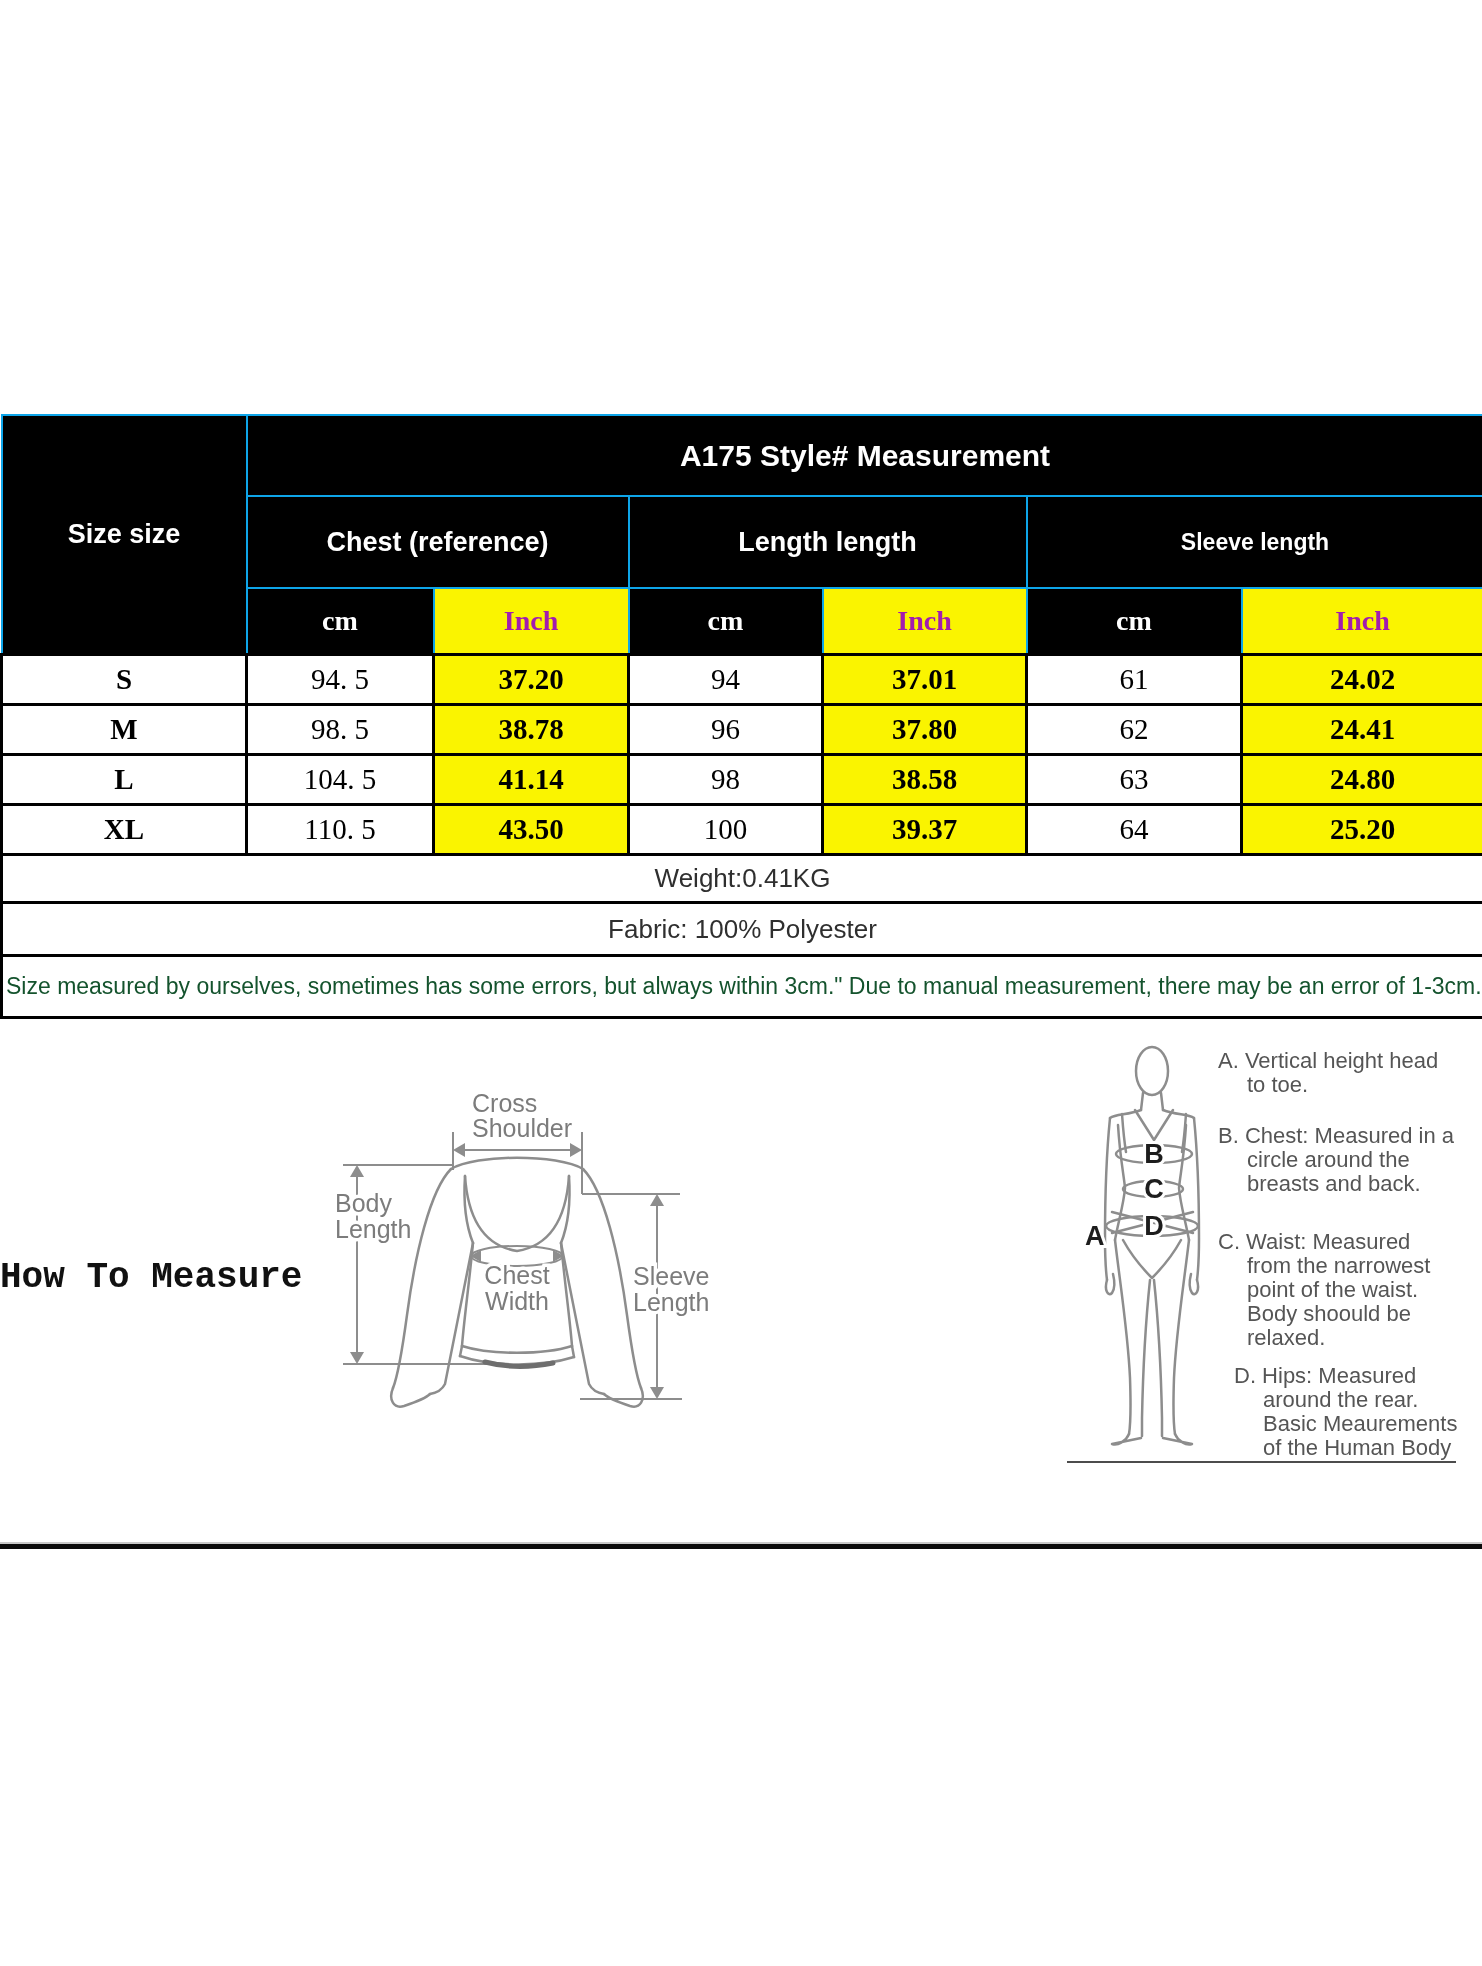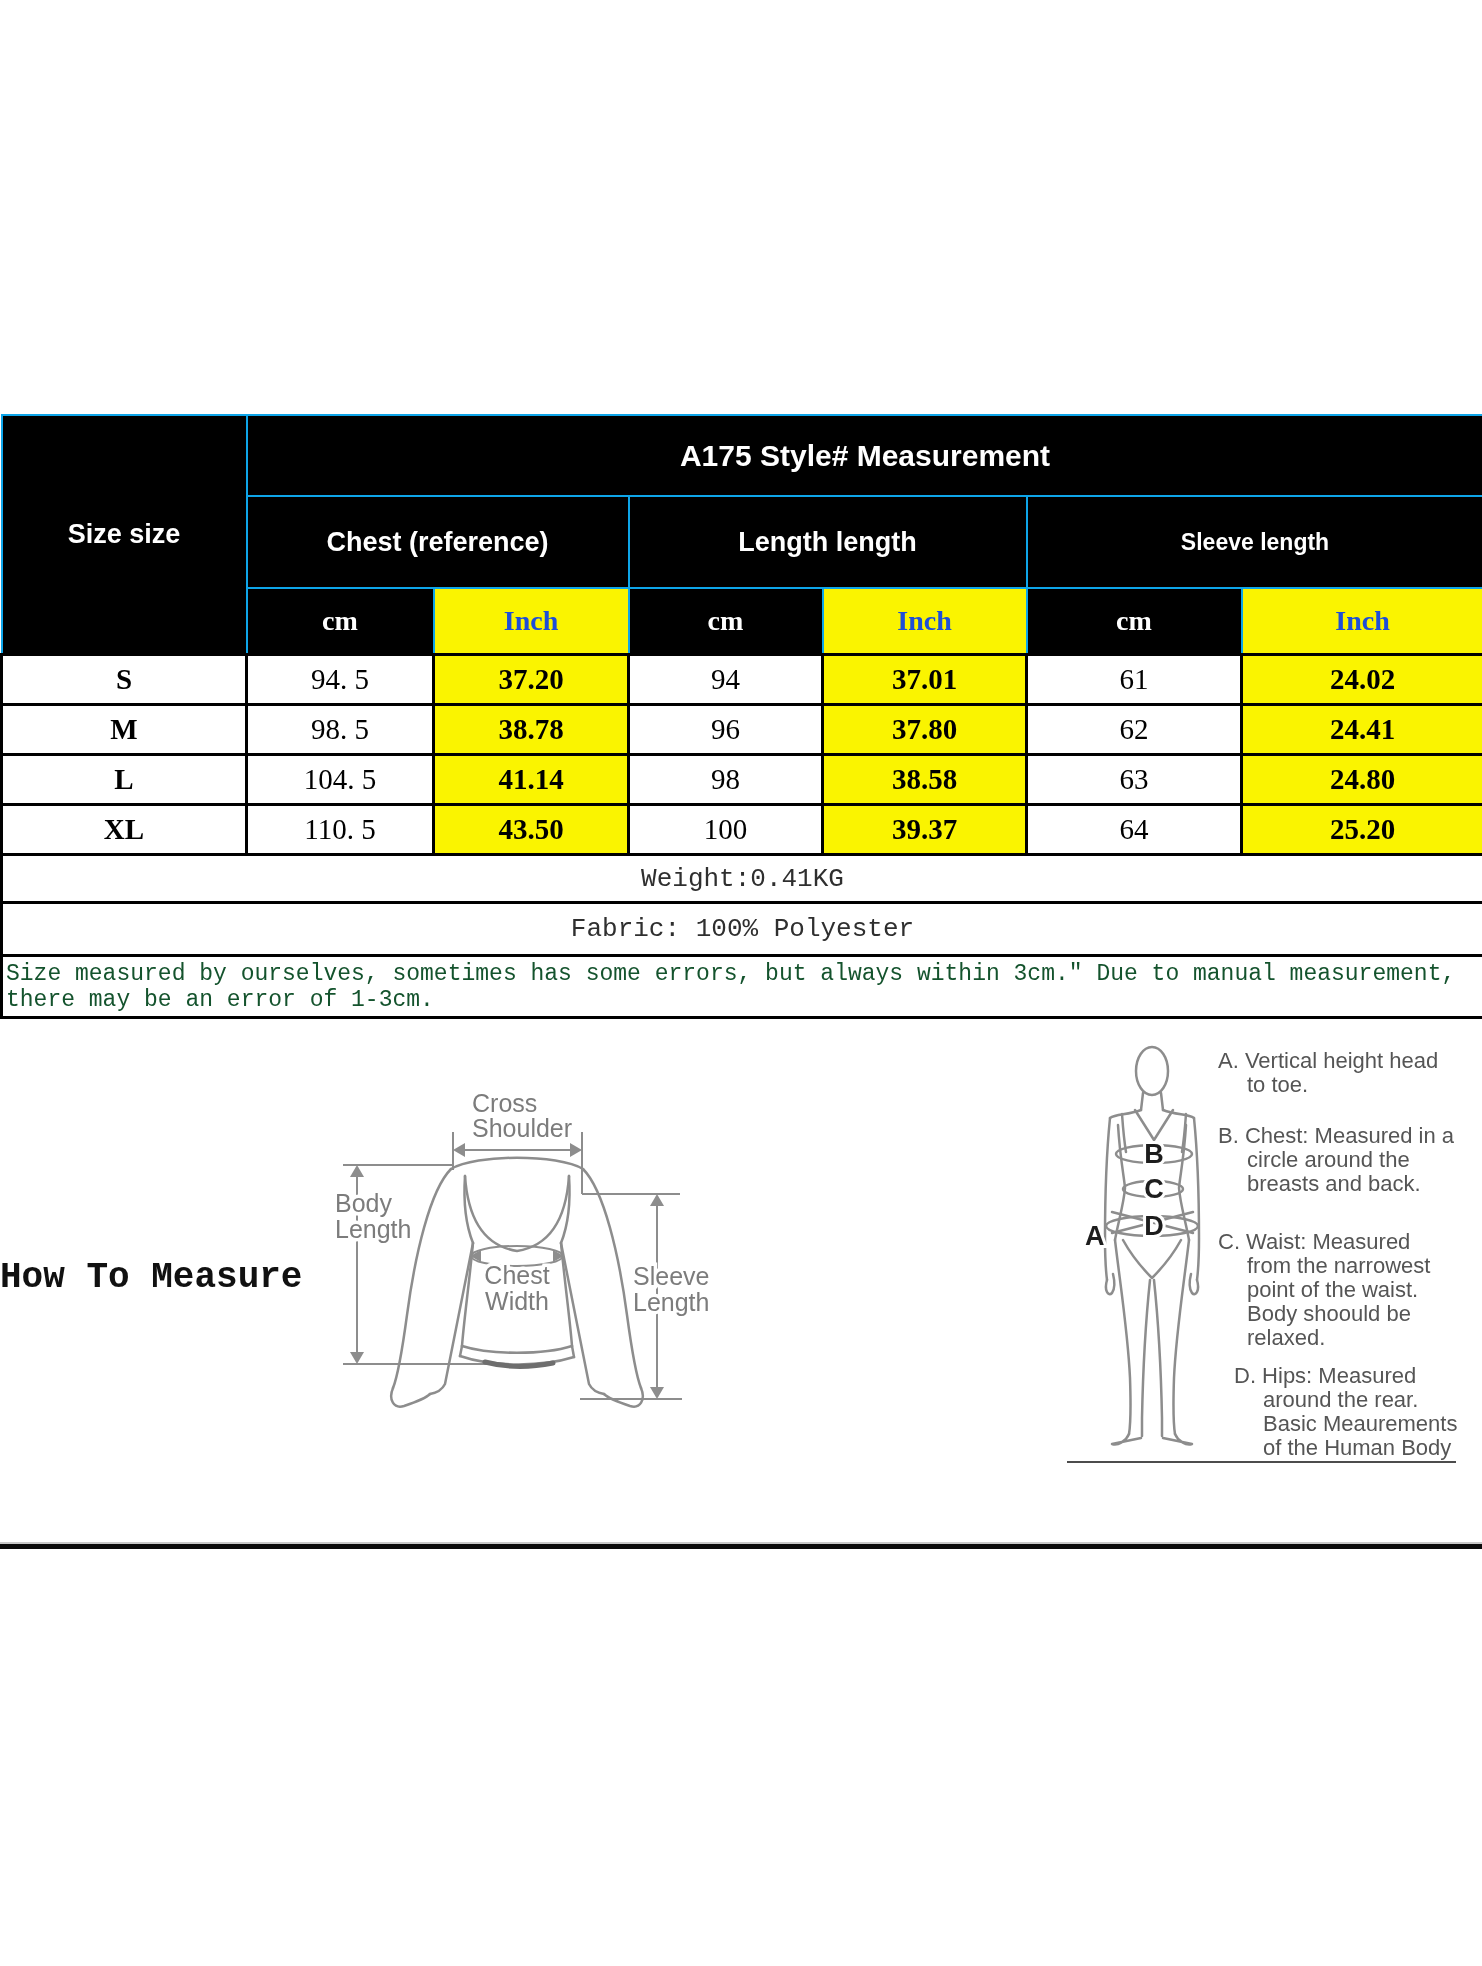--- a/index.html
+++ b/index.html
@@ -11,27 +11,27 @@
       border-collapse:collapse;table-layout:fixed;}
   .size-table th,.size-table td{padding:0;text-align:center;vertical-align:middle;overflow:hidden;}
 
   .size-table th{background:#000;color:#fff;border:2px solid #0ea5e9;
       font-family:"Liberation Sans",sans-serif;font-weight:700;}
   th.corner{font-size:27px;font-weight:600;}
   th.title-cell{font-size:30px;height:79px;}
   tr.group-row th{font-size:27px;font-weight:600;height:90px;}
   tr.group-row th.small{font-size:23px;}
   tr.units-row th{height:64px;font-family:"Liberation Serif",serif;font-size:28px;font-weight:700;}
-  tr.units-row th.yl{background:#FAF400;color:#1d4ed8;}
+  tr.units-row th.yl{background:#FAF400;color:#a21caf;}
 
   .size-table td{border:3px solid #000;background:#fff;
       font-family:"Liberation Serif",serif;font-size:29px;color:#000;height:47px;}
   td.sz{font-weight:700;}
   td.yl{background:#FAF400;font-weight:700;}
-  tr.wide td{font-family:Liberation Mono, monospace;font-size:26px;color:#2f2f2f;}
+  tr.wide td{font-family:Liberation Sans, sans-serif;font-size:26px;color:#2f2f2f;}
   tr.wide.w-weight td{height:45px;}
   tr.wide.w-fabric td{height:50px;}
   tr.wide.w-note td{height:59px;text-align:left;padding-left:3px;font-size:23px;color:#14532d;}
 
   
   .htm-title{position:absolute;left:0;top:1257px;width:288px;text-align:center;
       font-family:Liberation Mono, monospace;font-weight:700;font-size:36px;color:#111;
       white-space:nowrap;}
 
   .diagram-svg{position:absolute;}

